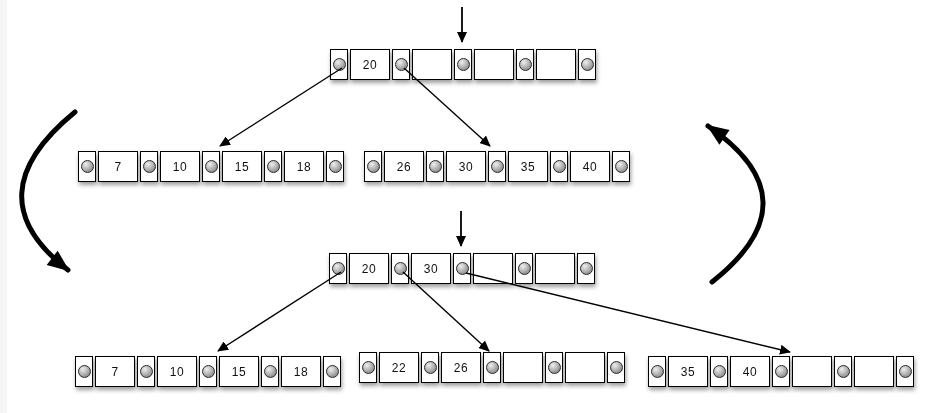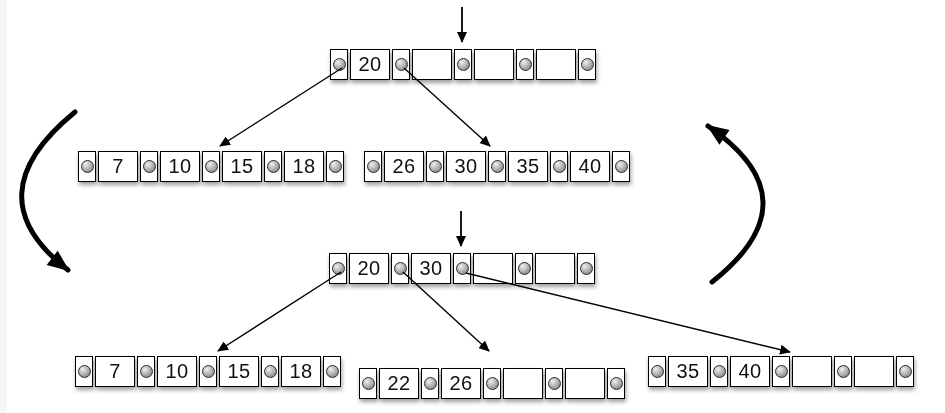--- a/index.html
+++ b/index.html
@@ -28,21 +28,21 @@
     border: 1.5px solid #000;
     background: #fff;
     height: 31px;
     display: flex;
     align-items: center;
     justify-content: center;
   }
   .ptr { width: 18px; }
   .key {
     width: 40px;
-    font-size: 20px;
+    font-size: 12px;
     font-weight: 400;
     color: #111;
     letter-spacing: 0.5px;
   }
   .dot {
     width: 13px; height: 13px;
     box-sizing: border-box;
     border-radius: 50%;
     border: 1.5px solid #2a2a2a;
     background: radial-gradient(circle at 35% 30%, #efefef 0%, #bdbdbd 40%, #909090 75%, #878787 100%);
@@ -162,21 +162,21 @@
     <div class="cell key">15</div>
     <div class="cell ptr">
         <span class="dot"></span>
       </div>
     <div class="cell key">18</div>
     <div class="cell ptr">
         <span class="dot"></span>
       </div>
   </div>
 
-  <div class="node" style="left:359px; top:368px;">
+  <div class="node" style="left:359px; top:352px;">
     <div class="cell ptr">
         <span class="dot"></span>
       </div>
     <div class="cell key">22</div>
     <div class="cell ptr">
         <span class="dot"></span>
       </div>
     <div class="cell key">26</div>
     <div class="cell ptr">
         <span class="dot"></span>

